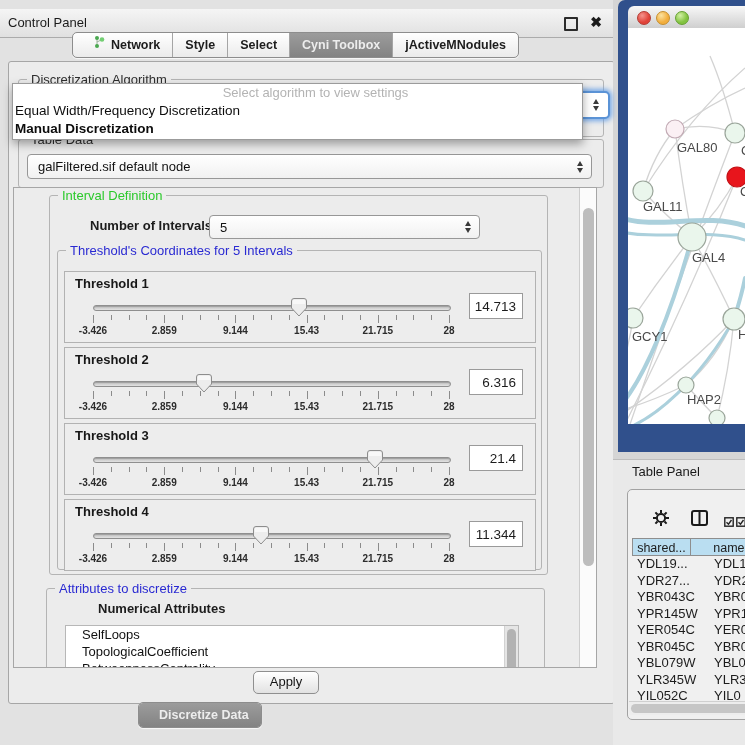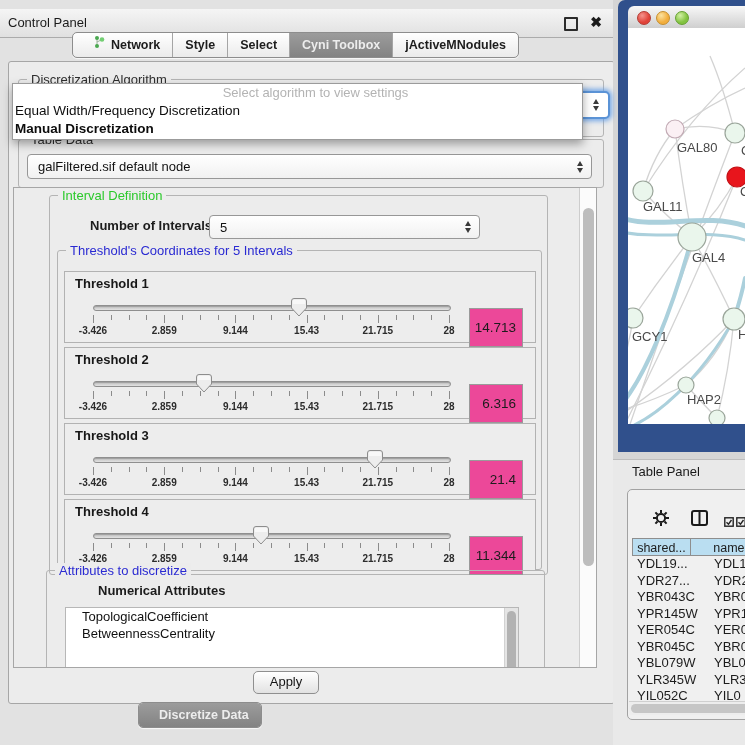--- a/index.html
+++ b/index.html
@@ -56,21 +56,21 @@
 
   .thr-panel{position:absolute;left:6px;width:470px;height:70px;border:1px solid #b2b2b2;background:#ededed;}
   .thr-title{position:absolute;left:10px;top:4px;font-size:13px;font-weight:bold;color:#171717;}
   .sl-track{position:absolute;left:28px;top:33px;width:356px;height:4px;border:1px solid #8f8f8f;
     border-radius:3px;background:linear-gradient(#bdbdbd,#e3e3e3);box-shadow:inset 0 1px 1px rgba(0,0,0,.18);}
   .sl-thumb{position:absolute;top:-8px;width:16px;height:19px;}
   .ticks{position:absolute;left:28px;top:43px;width:356px;height:9px;}
   .tick{position:absolute;top:0;width:1px;background:#8b8b8b;}
   .sl-labels{position:absolute;left:28px;top:53px;width:356px;height:12px;}
   .sl-label{position:absolute;transform:translateX(-50%);font-size:10px;font-weight:bold;color:#2c2c2c;white-space:nowrap;}
-  .thr-value{position:absolute;right:12px;top:36px;width:54px;height:39px;background:#ec4899;border:1px solid #9a9a9a;
+  .thr-value{position:absolute;right:12px;top:21px;width:54px;height:26px;background:#ffffff;border:1px solid #9a9a9a;
     font-size:13.5px;display:flex;align-items:center;justify-content:flex-end;padding-right:6px;box-sizing:border-box;}
 
   #attr-list{position:absolute;left:18px;top:36px;width:452px;height:72px;background:#fff;border:1px solid #b7b7b7;}
   .attr-item{padding-left:16px;font-size:13px;line-height:17px;color:#111;white-space:nowrap;}
   #attr-scroll{position:absolute;right:0;top:0;width:13px;height:100%;background:#e5e5e5;border-left:1px solid #d2d2d2;}
   #attr-scroll .thumb{position:absolute;left:2px;top:3px;width:9px;height:62px;border-radius:5px;background:#b2b2b2;}
 
   #apply-btn{left:253px;top:671px;width:64px;height:21px;border:1px solid #8f8f8f;border-radius:5px;
     background:linear-gradient(#ffffff,#e2e2e2);font-size:13px;text-align:center;line-height:20px;color:#141414;}
 
@@ -348,25 +348,26 @@
               <span class="sl-label" style="left: 60%;">15.43</span>
               <span class="sl-label" style="left: 80%;">21.715</span>
               <span class="sl-label" style="left: 100%;">28</span>
             </div>
             <div class="thr-value">11.344</div>
           </div>
         </div>
     </div>
   </div>
 
-  <div class="grp" style="left:32px;top:382px;width:497px;height:110px;">
+  <div class="grp" style="left:32px;top:400px;width:497px;height:110px;">
     <div class="grp-title ti-blue">Attributes to discretize</div>
     <div class="abs" style="left:6px;top:12px;font-size:13px;font-weight:bold;margin-left:45px;">Numerical Attributes</div>
     <div id="attr-list">
       <div id="attr-items">
+          <div class="attr-item">SelfLoops</div>
           <div class="attr-item">TopologicalCoefficient</div>
           <div class="attr-item">BetweennessCentrality</div>
         </div>
       <div id="attr-scroll">
           <div class="thumb"></div>
         </div>
     </div>
   </div>
 
   <div id="vscroll">

